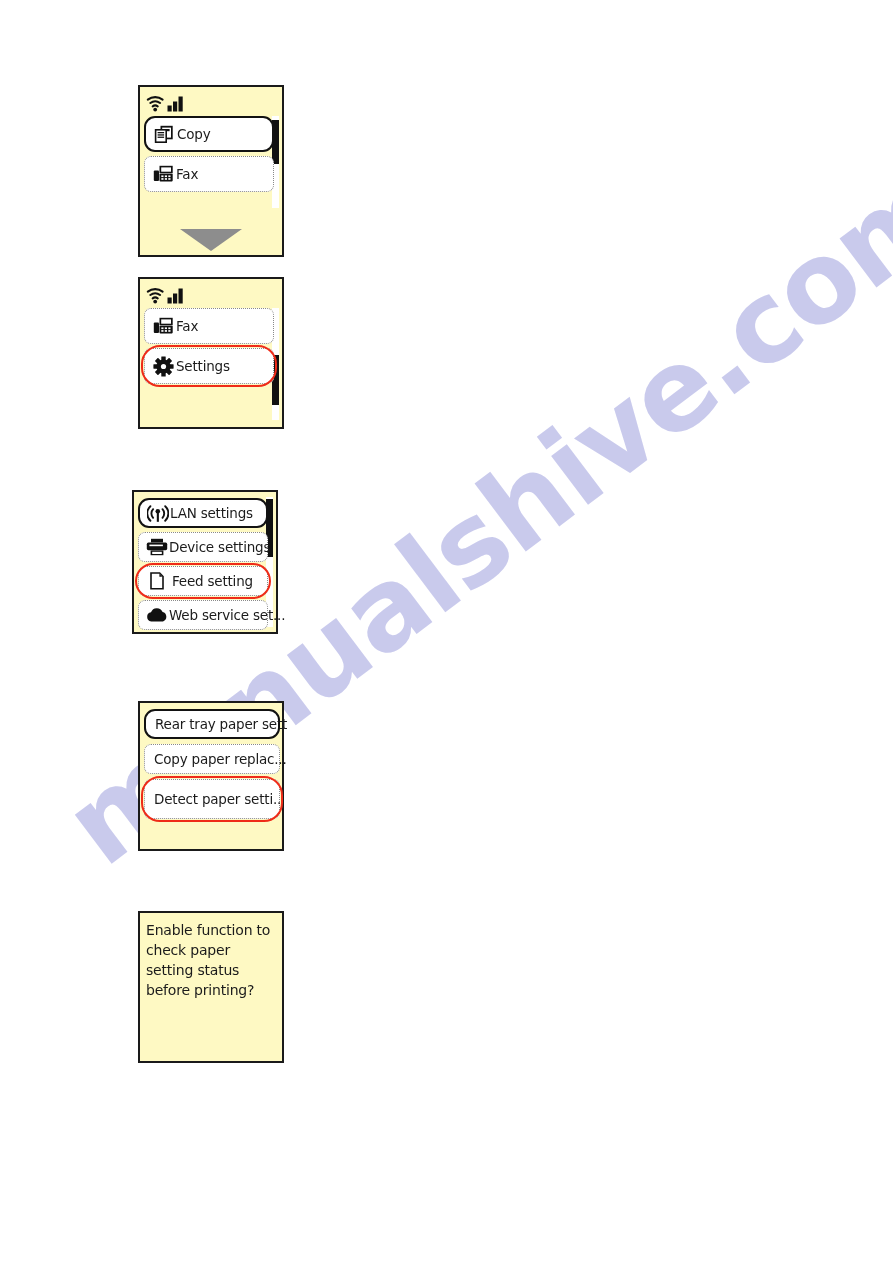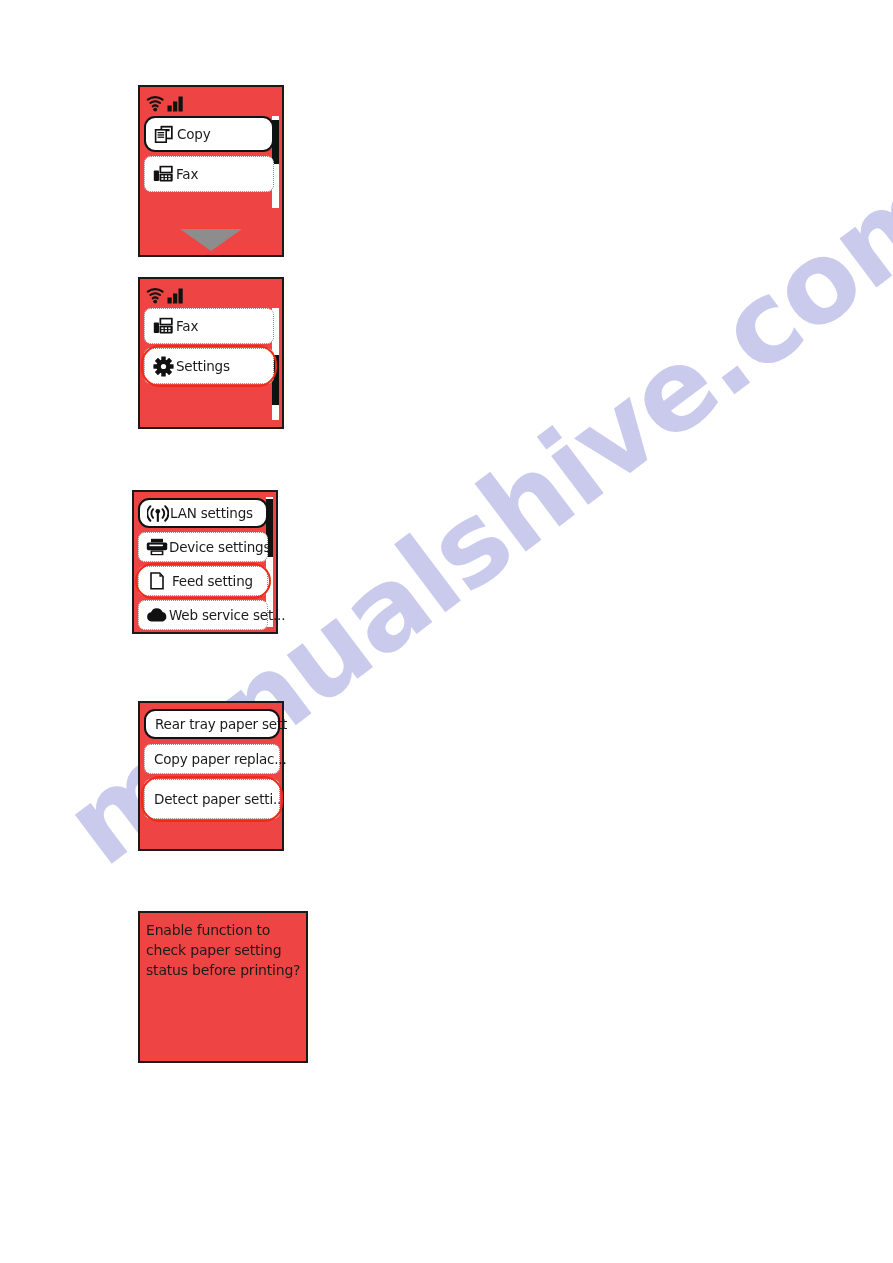--- a/index.html
+++ b/index.html
@@ -37,21 +37,21 @@
     font-weight: 700;
     letter-spacing: -2px;
     color: #c7c8ec;
     white-space: nowrap;
     opacity: .95;
   }
 
   
   .screen {
     position: absolute;
-    background: #ef4444;
+    background: #fef9c3;
     border: 2px solid #1a1a1a;
     box-sizing: border-box;
     z-index: 10;
   }
   .screen-inner {
     position: relative;
     width: 100%;
     height: 100%;
     box-sizing: border-box;
     padding: 3px 4px 0 4px;
@@ -400,20 +400,20 @@
         <span class="label">Copy paper replac...</span>
       </div>
       <div class="row sel-red no-icon" style="height:40px; margin-bottom:8px;">
         <span class="label">Detect paper setti...</span>
       </div>
     </div>
 
   </div>
 </div>
 
-<div class="screen" style="left:138px; top:911px; width:170px; height:152px;">
+<div class="screen" style="left:138px; top:911px; width:146px; height:152px;">
   <div class="screen-inner" style="padding:0;">
 
     <div class="dlg-text">Enable function to check paper setting status before printing?</div>
 
 
   </div>
 </div>
 
 </body></html>

